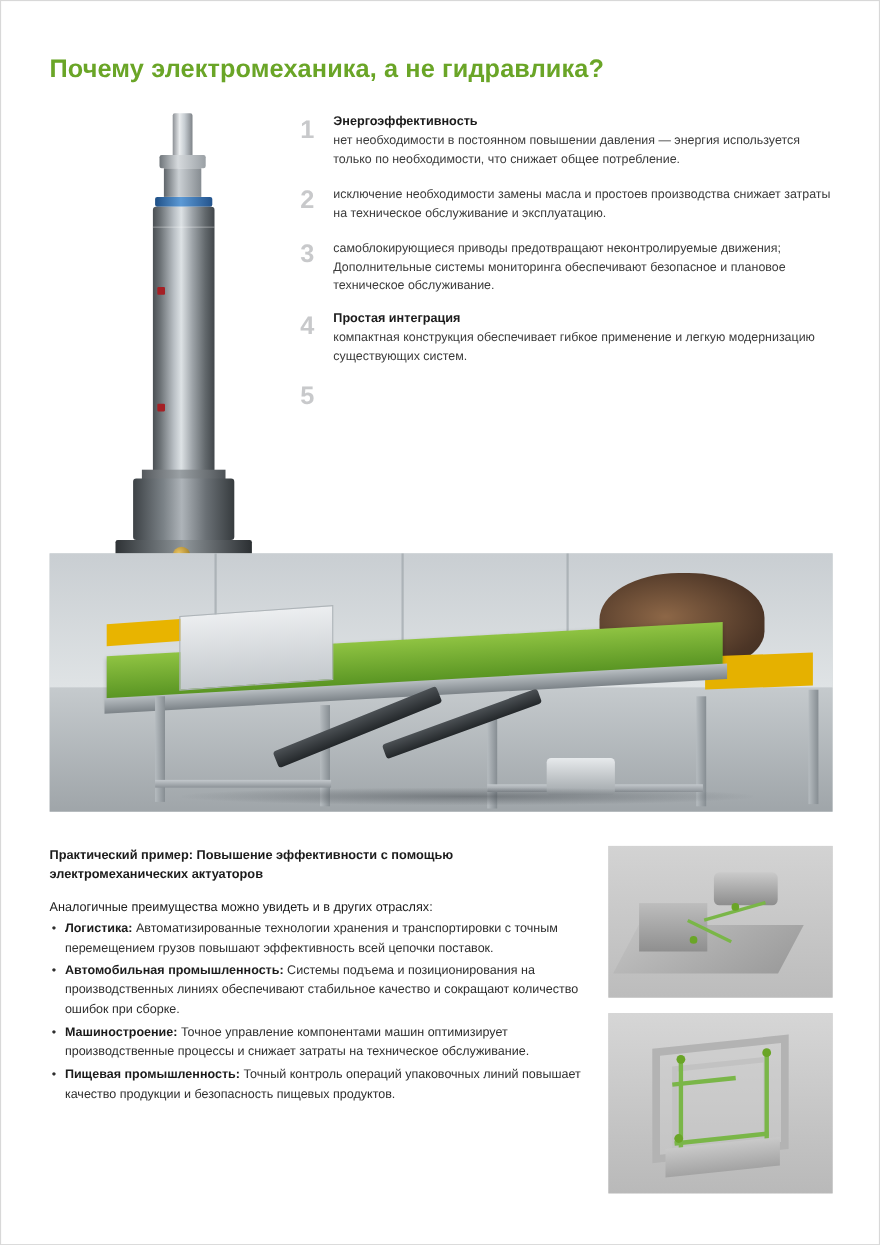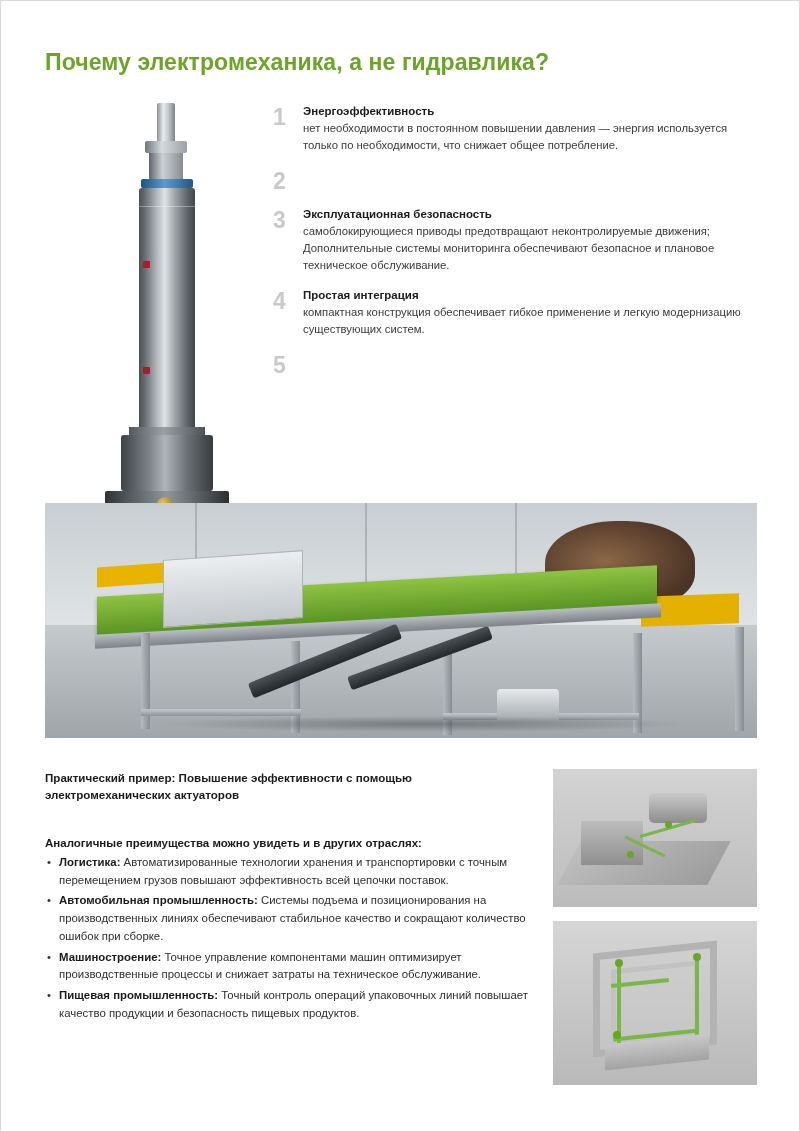--- a/index.html
+++ b/index.html
@@ -325,23 +325,23 @@
     line-height: 1.5;
     margin-bottom: 5px;
   }
   .case-body {
     font-size: 11.4px;
     line-height: 1.56;
     color: #2e2e2e;
   }
   .subhead {
     font-size: 11.5px;
-    font-weight: bold;
+    font-weight: normal;
     color: #1b1b1b;
-    margin-top: 33px;
+    margin-top: 15px;
     margin-bottom: 5px;
   }
   ul.ind-list {
     margin: 0;
     padding: 0;
     list-style: none;
   }
   ul.ind-list li {
     position: relative;
     padding-left: 14px;
@@ -502,27 +502,27 @@
       <div class="benefit-num">1</div>
       <div class="benefit-text">
         <div class="benefit-title">Энергоэффективность</div>
         <div class="benefit-desc">нет необходимости в постоянном повышении давления — энергия используется только по необходимости, что снижает общее потребление.</div>
       </div>
     </div>
 
     <div class="benefit">
       <div class="benefit-num">2</div>
       <div class="benefit-text">
+        <div class="benefit-desc">исключение необходимости замены масла и простоев производства снижает затраты на техническое обслуживание и эксплуатацию.</div>
       </div>
     </div>
 
     <div class="benefit">
       <div class="benefit-num">3</div>
       <div class="benefit-text">
-        <div class="benefit-title">Эксплуатационная безопасность</div>
         <div class="benefit-desc">самоблокирующиеся приводы предотвращают неконтролируемые движения; Дополнительные системы мониторинга обеспечивают безопасное и плановое техническое обслуживание.</div>
       </div>
     </div>
 
     <div class="benefit">
       <div class="benefit-num">4</div>
       <div class="benefit-text">
         <div class="benefit-title">Простая интеграция</div>
         <div class="benefit-desc">компактная конструкция обеспечивает гибкое применение и легкую модернизацию существующих систем.</div>
       </div>

